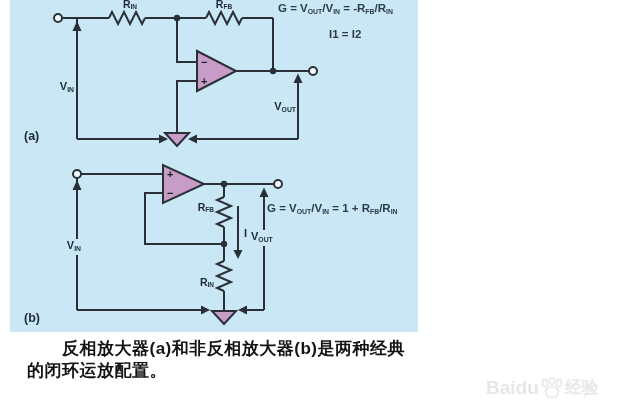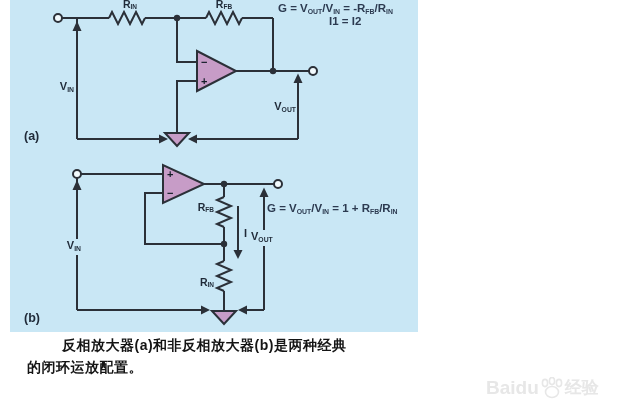--- a/index.html
+++ b/index.html
@@ -9,21 +9,21 @@
   svg.diagram{position:absolute;left:0;top:0;width:640px;height:400px;}
   .lbl{position:absolute;color:#1f2a38;font-size:11px;font-weight:bold;white-space:nowrap;line-height:13px;}
   .lbl sub{font-size:0.62em;vertical-align:-0.22em;}
   .formula{position:absolute;color:#2c3a50;font-size:11.5px;font-weight:bold;white-space:nowrap;line-height:13px;}
   .formula sub{font-size:0.6em;vertical-align:-0.22em;}
   .tag{position:absolute;color:#1f2a38;font-size:12.5px;font-weight:bold;}
   .sign{position:absolute;color:#141c28;font-size:11px;font-weight:bold;line-height:10px;}
   .right{text-align:right;}
   .center{text-align:center;}
   .onblue{background:#c9e7f5;padding:0 1px;}
-  .caption-line{position:absolute;color:#141414;font-size:14px;font-weight:bold;letter-spacing:0.5px;white-space:nowrap;}
+  .caption-line{position:absolute;color:#141414;font-size:17px;font-weight:bold;letter-spacing:0.5px;white-space:nowrap;}
   .watermark{position:absolute;left:486px;top:376px;color:#e7e7e7;font-size:19px;font-weight:bold;white-space:nowrap;display:flex;align-items:center;gap:0;}
   .watermark .wm-label{font-size:17px;text-align:right;}
 </style>
 </head>
 <body>
 
 <div class="page">
   <div class="panel"></div>
 
   <svg class="diagram" viewBox="0 0 640 400">
@@ -81,21 +81,21 @@
         <circle cx="224" cy="244" r="3.2"></circle>
       </g>
       <polygon points="212,311 236,311 224,324" fill="#c79cc7"></polygon>
       <circle cx="278" cy="184" r="4" fill="#f2fafd"></circle>
     </g>
   </svg>
 
   <div class="lbl center" style="left:111px;top:-2px;width:38px;font-size:10.5px;">R<sub>IN</sub></div>
   <div class="lbl center" style="left:205px;top:-2px;width:38px;font-size:10.5px;">R<sub>FB</sub></div>
   <div class="formula" style="left:278px;top:2px;">G = V<sub>OUT</sub>/V<sub>IN</sub> = -R<sub>FB</sub>/R<sub>IN</sub></div>
-  <div class="formula" style="left:329px;top:15px;">I1 = I2</div>
+  <div class="formula" style="left:329px;top:28px;">I1 = I2</div>
   <div class="lbl right" style="left:46px;top:80px;width:28px;">V<sub>IN</sub></div>
   <div class="lbl right" style="left:270px;top:100px;width:26px;">V<sub>OUT</sub></div>
   <div class="tag" style="left:24px;top:129px;">(a)</div>
   <div class="sign" style="left:201px;top:57px;">−</div>
   <div class="sign" style="left:201px;top:76px;">+</div>
 
   <div class="sign" style="left:167px;top:169px;">+</div>
   <div class="sign" style="left:167px;top:188px;">−</div>
   <div class="lbl right" style="left:186px;top:201px;width:28px;font-size:10.5px;">R<sub>FB</sub></div>
   <div class="lbl right" style="left:186px;top:276px;width:28px;font-size:10.5px;">R<sub>IN</sub></div>

